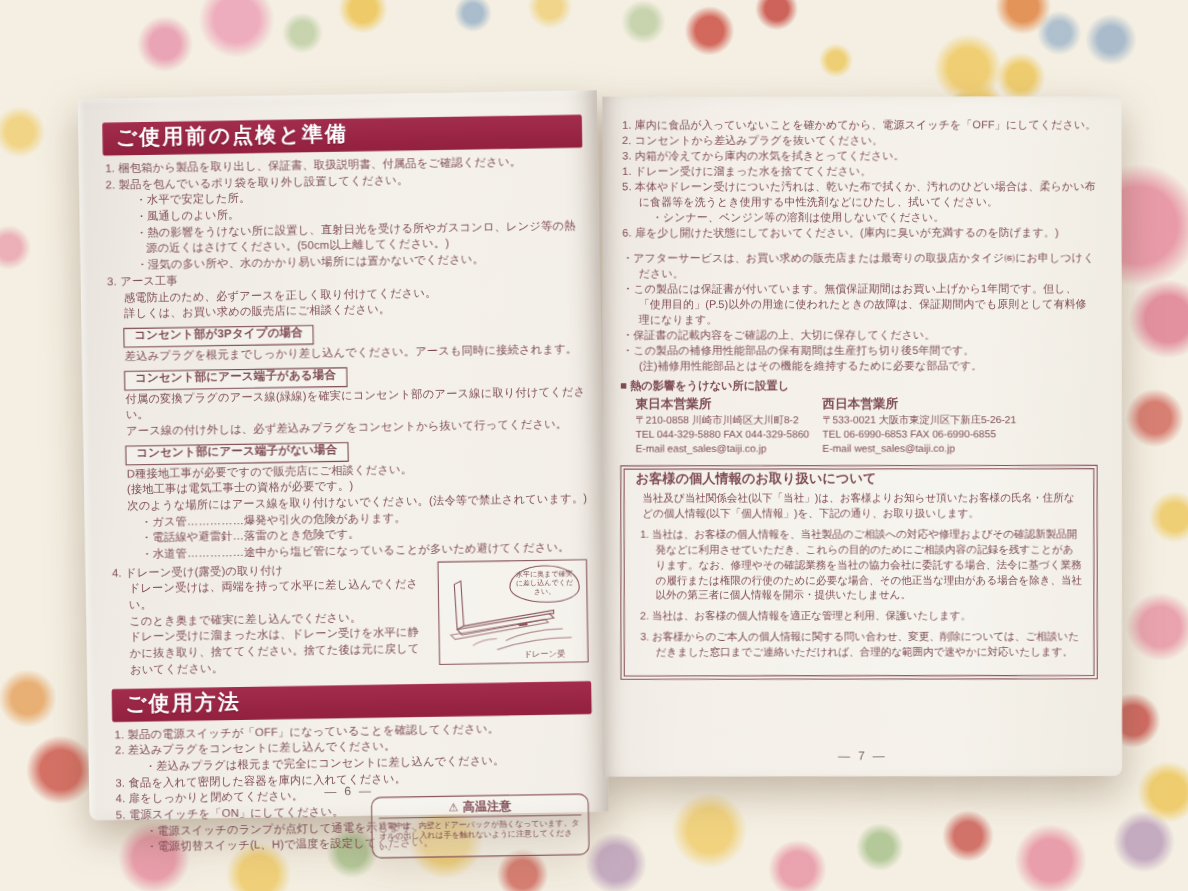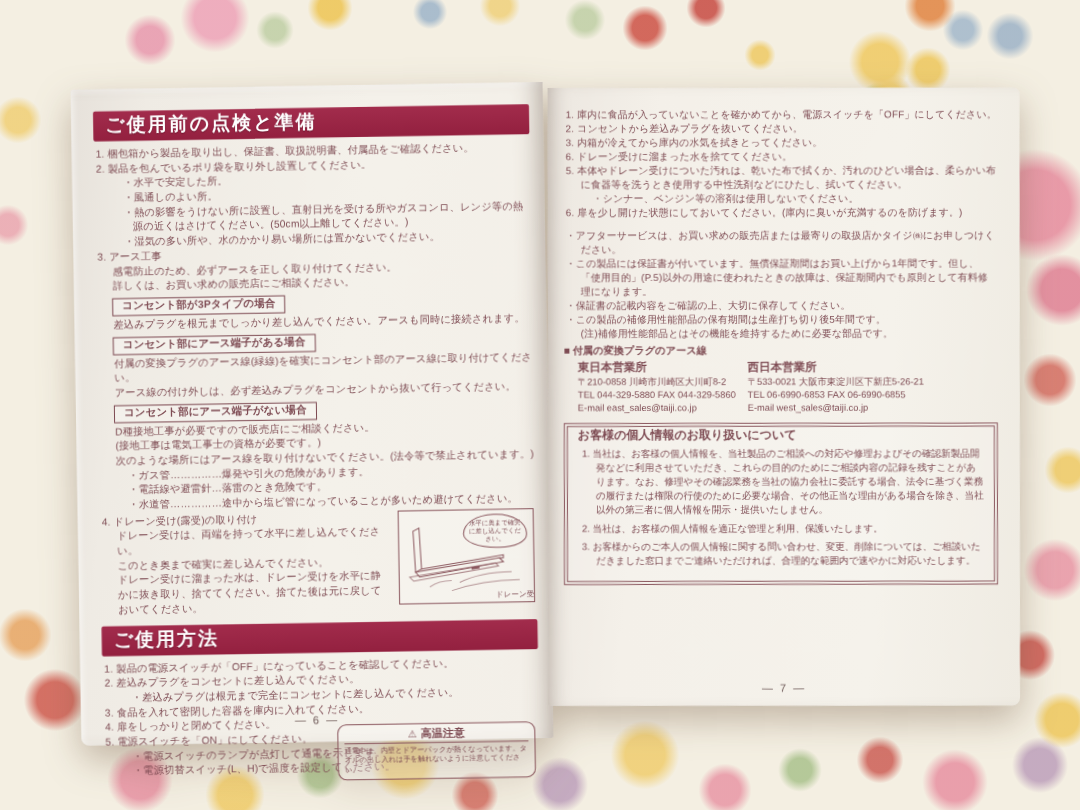--- a/index.html
+++ b/index.html
@@ -112,21 +112,21 @@
   .drain-fig{
     float:right;width:136px;height:94px;border:1px solid var(--ink-soft);
     margin:0 2px 2px 8px;position:relative;background:rgba(255,255,255,.2);
   }
   .drain-bubble{
     position:absolute;top:4px;right:6px;width:64px;
     border:1px solid var(--ink-soft);border-radius:50% 50% 45% 55%/60% 60% 40% 45%;
     font-size:6.4px;line-height:1.25;text-align:center;padding:4px 3px;color:var(--ink);
   }
   .drain-label{
-    position:absolute;bottom:2px;right:0;font-size:7.5px;color:var(--ink);
+    position:absolute;bottom:2px;right:20px;font-size:7.5px;color:var(--ink);
   }
   .drain-svg{position:absolute;left:0;top:0;}
   
   .usage-wrap{position:relative;}
   .warn-box{
     position:absolute;right:4px;top:66px;width:198px;
     border:1.5px solid var(--ink-soft);border-radius:9px;
     padding:2px 6px 4px;background:rgba(255,255,255,.25);
   }
   .warn-title{
@@ -214,54 +214,55 @@
       </div>
     </div>
     <div class="pagenum">— 6 —</div>
   </div>
 
   <div class="page page-right">
     <div>
         <div class="l n">1. 庫内に食品が入っていないことを確かめてから、電源スイッチを「OFF」にしてください。</div>
         <div class="l n">2. コンセントから差込みプラグを抜いてください。</div>
         <div class="l n">3. 内箱が冷えてから庫内の水気を拭きとってください。</div>
-        <div class="l n">6. ドレーン受けに溜まった水を捨ててください。</div>
+        <div class="l n">1. ドレーン受けに溜まった水を捨ててください。</div>
         <div class="l n">5. 本体やドレーン受けについた汚れは、乾いた布で拭くか、汚れのひどい場合は、柔らかい布に食器等を洗うとき使用する中性洗剤などにひたし、拭いてください。</div>
         <div class="l s">・シンナー、ベンジン等の溶剤は使用しないでください。</div>
         <div class="l n">6. 扉を少し開けた状態にしておいてください。(庫内に臭いが充満するのを防げます。)</div>
       </div>
 
     <div class="sec-gap"></div>
     <div>
         <div class="l n">・アフターサービスは、お買い求めの販売店または最寄りの取扱店かタイジ㈱にお申しつけください。</div>
         <div class="l n">・この製品には保証書が付いています。無償保証期間はお買い上げから1年間です。但し、「使用目的」(P.5)以外の用途に使われたときの故障は、保証期間内でも原則として有料修理になります。</div>
         <div class="l n">・保証書の記載内容をご確認の上、大切に保存してください。</div>
         <div class="l n">・この製品の補修用性能部品の保有期間は生産打ち切り後5年間です。</div>
         <div class="l p">(注)補修用性能部品とはその機能を維持するために必要な部品です。</div>
       </div>
-    <div class="contact-head">■ 付属の変換プラグのアース線</div>
+    <div class="contact-head">■ 熱の影響をうけない所に設置し</div>
 
     <div class="offices">
       <div class="office">
         <div class="oname">東日本営業所</div>
         <div class="oline">〒210-0858 川崎市川崎区大川町8-2</div>
         <div class="oline">TEL 044-329-5880  FAX 044-329-5860</div>
         <div class="oline">E-mail east_sales@taiji.co.jp</div>
       </div>
       <div class="office">
         <div class="oname">西日本営業所</div>
         <div class="oline">〒533-0021 大阪市東淀川区下新庄5-26-21</div>
         <div class="oline">TEL 06-6990-6853  FAX 06-6990-6855</div>
         <div class="oline">E-mail west_sales@taiji.co.jp</div>
       </div>
     </div>
 
     <div class="privacy-outer">
       <div class="privacy-inner">
         <div class="privacy-title">お客様の個人情報のお取り扱いについて</div>
+        <div class="privacy-intro">当社及び当社関係会社(以下「当社」)は、お客様よりお知らせ頂いたお客様の氏名・住所などの個人情報(以下「個人情報」)を、下記の通り、お取り扱いします。</div>
         <div class="privacy-item">1. 当社は、お客様の個人情報を、当社製品のご相談への対応や修理およびその確認新製品開発などに利用させていただき、これらの目的のためにご相談内容の記録を残すことがあります。なお、修理やその確認業務を当社の協力会社に委託する場合、法令に基づく業務の履行または権限の行使のために必要な場合、その他正当な理由がある場合を除き、当社以外の第三者に個人情報を開示・提供いたしません。</div>
         <div class="privacy-item">2. 当社は、お客様の個人情報を適正な管理と利用、保護いたします。</div>
         <div class="privacy-item">3. お客様からのご本人の個人情報に関する問い合わせ、変更、削除については、ご相談いただきました窓口までご連絡いただければ、合理的な範囲内で速やかに対応いたします。</div>
       </div>
     </div>
 
     <div class="pagenum">— 7 —</div>
   </div>
 </div>
 

